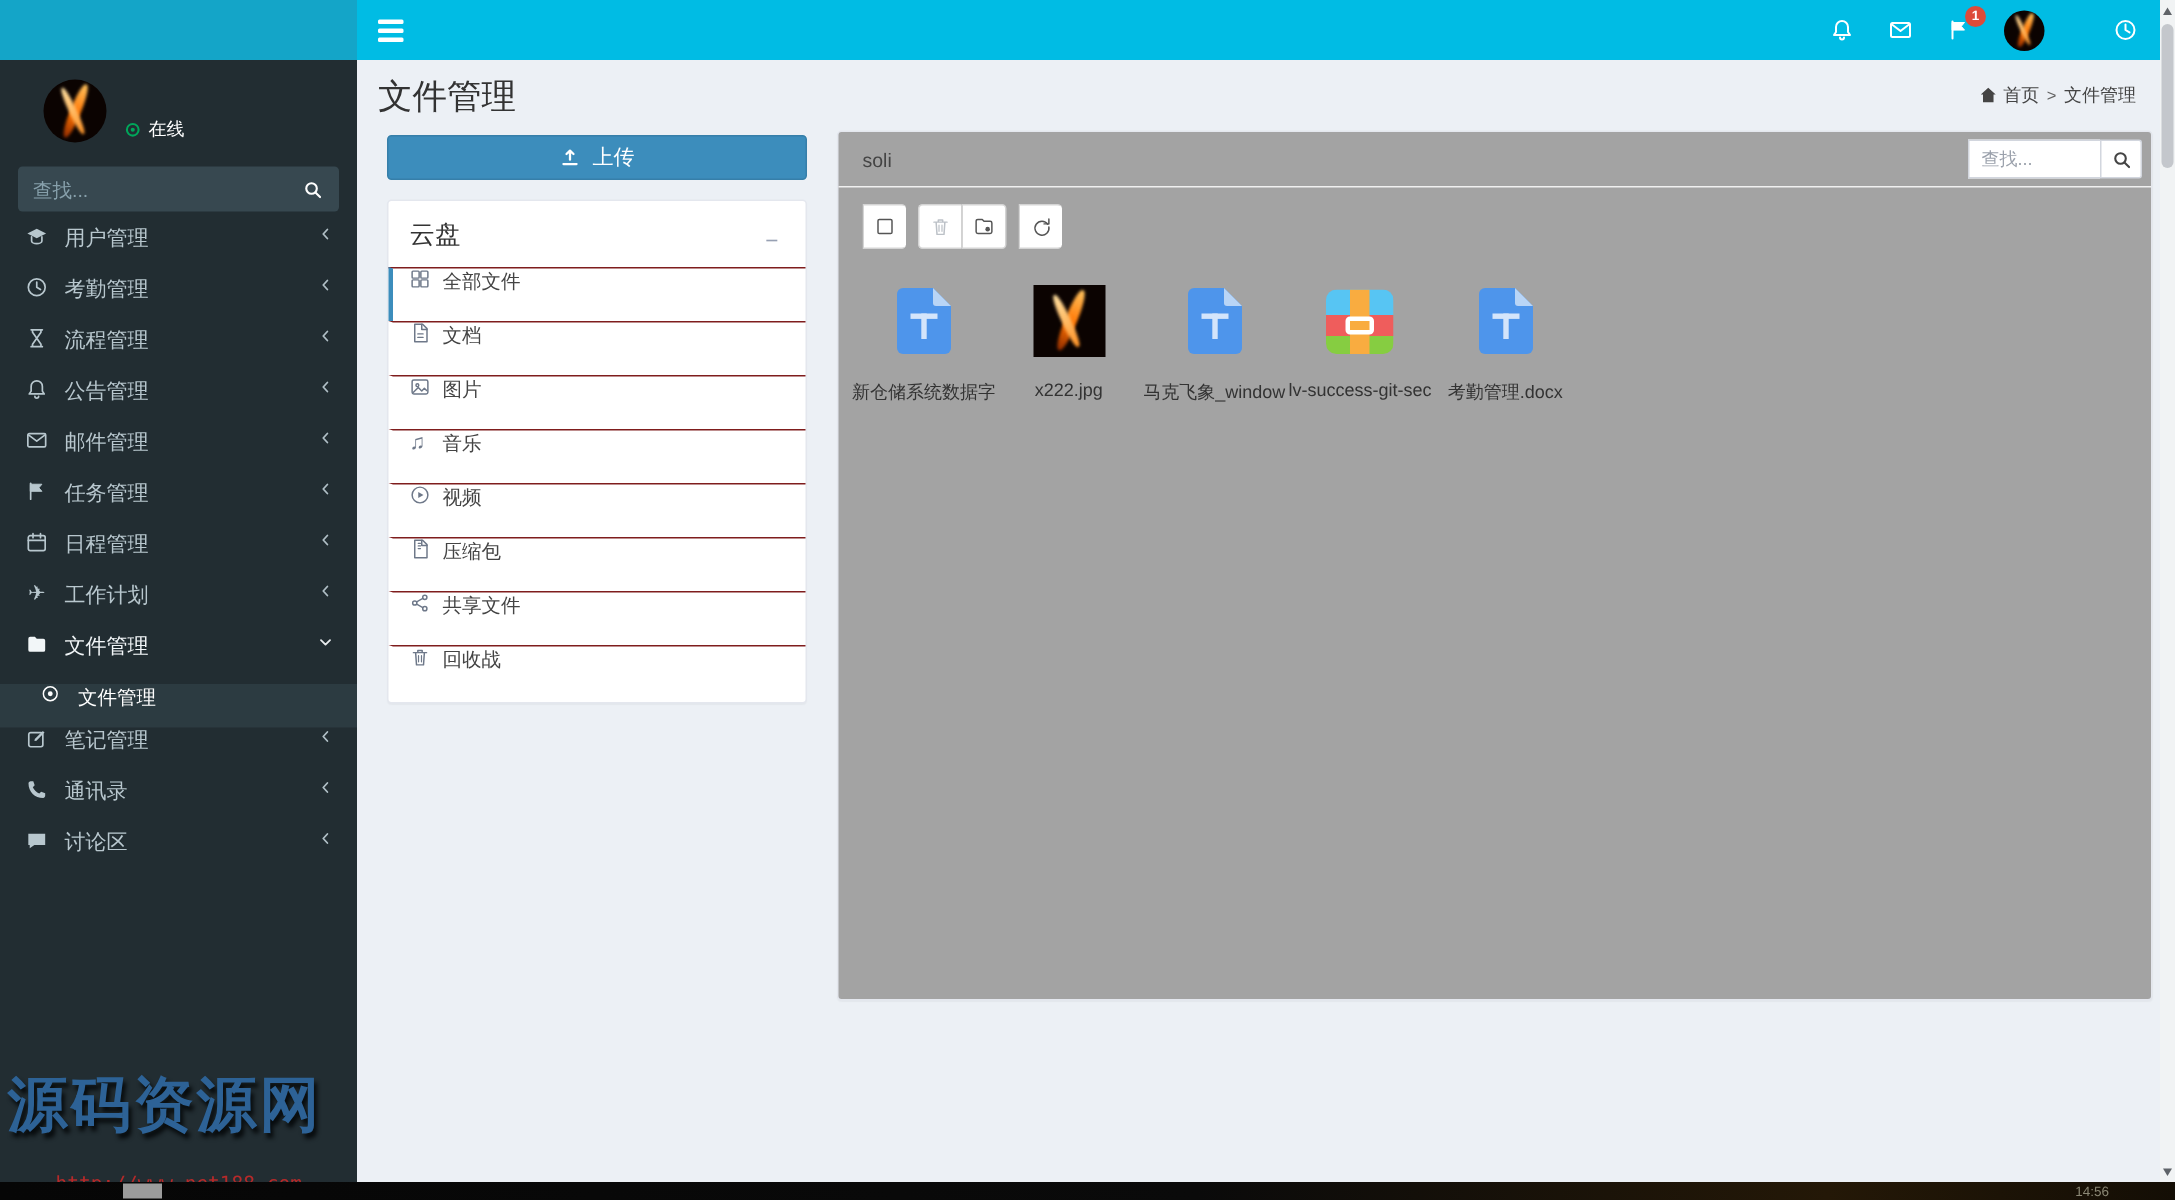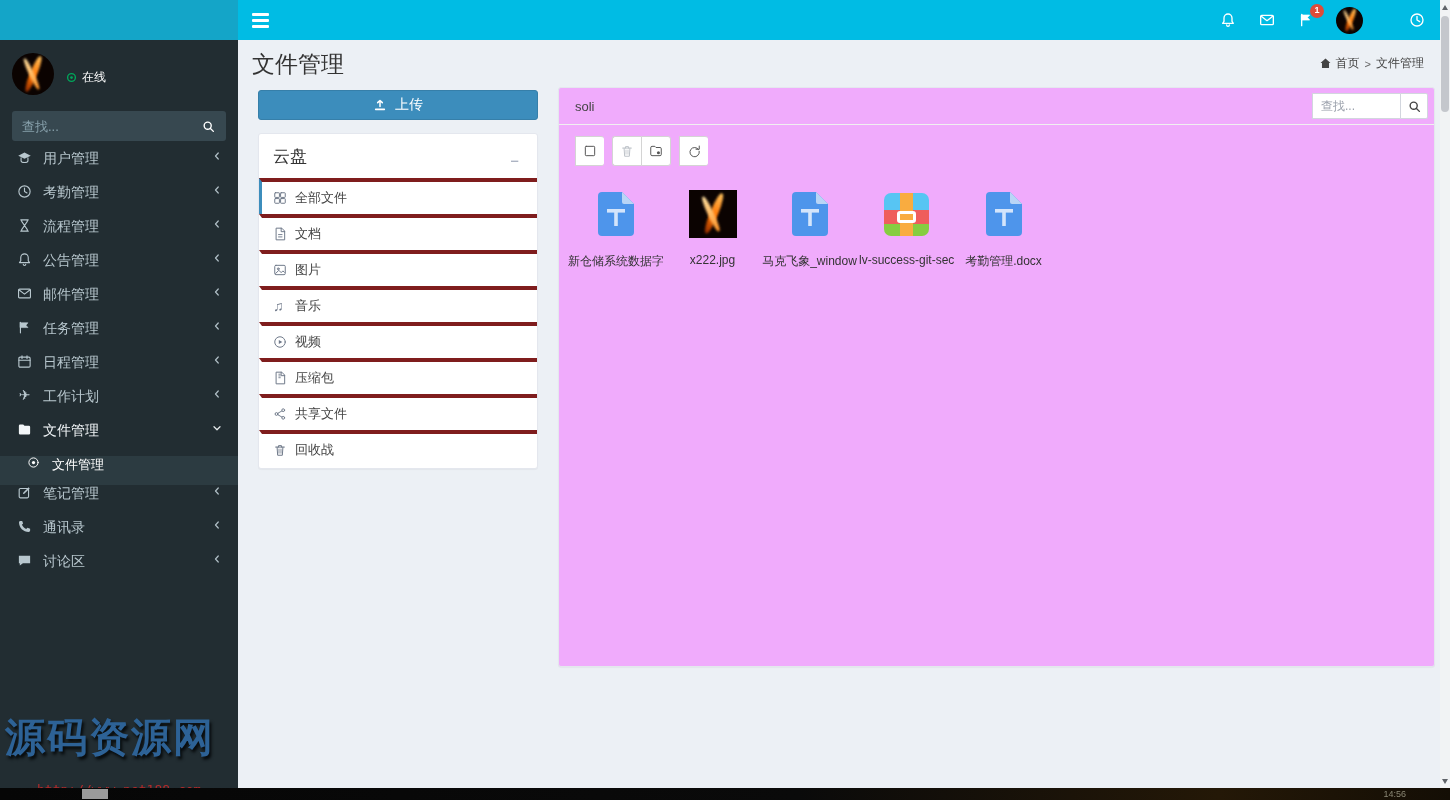--- a/index.html
+++ b/index.html
@@ -20,21 +20,21 @@
   .tb-clock{margin-left:24px}
 
   
   .flame-wrap{position:relative;overflow:hidden;background:#0b0301}
   .flame-wrap .f1{position:absolute;left:44%;top:5%;width:17%;height:90%;background:linear-gradient(#ffc35e,#ff7300 55%,#8f2b00);border-radius:45%;transform:rotate(22deg);filter:blur(1.2px)}
   .flame-wrap .f2{position:absolute;left:40%;top:10%;width:12%;height:80%;background:linear-gradient(#ffe0a0,#ff9326);border-radius:45%;transform:rotate(-25deg);filter:blur(1px)}
   .round{border-radius:50%}
 
   
   .sidebar{position:absolute;left:0;top:40px;width:238px;bottom:0;background:#222d32;color:#b8c7ce;z-index:5}
-  .user-panel{display:flex;align-items:flex-start;padding:13px 12px 9px}
+  .user-panel{display:flex;align-items:flex-end;padding:13px 29px 9px}
   .up-avatar{width:42px;height:42px;flex:none}
   .up-info{margin-left:12px;font-size:12px}
   .up-name{height:12px}
   .up-status{display:flex;align-items:center;gap:5px;color:#fff;margin-top:4px}
   .up-status .ic{width:11px;height:11px;color:#00a65a;stroke-width:3}
   .sb-search{margin:7px 12px 9px;display:flex;background:#374850;border-radius:3px;overflow:hidden;height:30px}
   .sb-search input{flex:1;background:transparent;border:0;color:#ccc;font-size:13px;padding:0 10px;outline:none;min-width:0}
   .sb-search input::placeholder{color:#87a0ab}
   .sb-search button{width:36px;background:transparent;border:0;color:#fff;display:flex;align-items:center;justify-content:center;cursor:pointer}
   .sb-search .ic{width:13px;height:13px;stroke-width:2.6}
@@ -63,27 +63,27 @@
   .breadcrumb .ic{width:13px;height:13px}
   .bc-sep{color:#666;font-size:11px;margin:0 1px}
   .bc-link{cursor:pointer}
   .content-body{display:flex;align-items:flex-start;padding:0 15px 0 20px}
   .left-col{width:280px;flex:none;margin-right:20px}
   .upload-btn{width:100%;height:30px;background:#3c8dbc;border:1px solid #367fa9;border-radius:3px;color:#fff;font-size:14px;display:flex;align-items:center;justify-content:center;gap:8px;cursor:pointer;margin-top:3px}
   .upload-btn .ic{width:14px;height:14px;stroke-width:2.6}
   .cloud{background:#fff;border:1px solid #e4e7ee;border-radius:3px;margin-top:13px;padding-bottom:2px;box-shadow:0 1px 1px rgba(0,0,0,.04)}
   .cloud-head{display:flex;align-items:flex-end;justify-content:space-between;padding:11px 14px 10px;font-size:17px;color:#333}
   .cloud-min{color:#97a0b3;font-size:15px;cursor:pointer;padding:0 4px;line-height:1}
-  .cloud-item{display:flex;align-items:center;height:36px;padding:0 14px 0 11px;font-size:13px;color:#444;border-top:4px solid #7f1d1d;border-left:3px solid transparent;cursor:pointer}
+  .cloud-item{display:flex;align-items:flex-start;height:36px;padding:0 14px 0 11px;font-size:13px;color:#444;border-top:1px solid #7f1d1d;border-left:3px solid transparent;cursor:pointer}
   .cloud-item.active{border-left-color:#3c8dbc}
   .cloud-item .mi{width:22px;display:flex;align-items:center;color:#6e7889;flex:none}
   .cloud-item .mi .ic{width:14px;height:14px;stroke-width:1.7}
   .cloud-item .mi .gl{font-size:14px;line-height:1}
 
-  .files-panel{flex:1;background:#f0abfc;border:1px solid #e4e7ee;border-radius:3px;min-height:580px;box-shadow:0 1px 1px rgba(0,0,0,.04)}
+  .files-panel{flex:1;background:#a3a3a3;border:1px solid #e4e7ee;border-radius:3px;min-height:580px;box-shadow:0 1px 1px rgba(0,0,0,.04)}
   .fp-top{display:flex;align-items:center;justify-content:space-between;height:37px;padding:0 6px 0 16px;border-bottom:1px solid #f0f0f0}
   .fp-owner{font-size:13px;color:#444}
   .fp-search{display:flex}
   .fp-search input{width:88px;height:26px;border:1px solid #d2d6de;border-right:0;padding:0 8px;font-size:12px;color:#555;outline:none;background:#fff}
   .fp-search input::placeholder{color:#9aa0ab}
   .fp-search button{width:28px;height:26px;border:1px solid #d2d6de;background:#fff;display:flex;align-items:center;justify-content:center;color:#444;cursor:pointer;border-radius:0 2px 2px 0}
   .fp-search .ic{width:13px;height:13px;stroke-width:2.6}
   .fp-toolbar{display:flex;gap:8px;padding:11px 16px 0}
   .tb-group{display:flex}
   .btn{min-width:29px;height:30px;background:#fff;border:1px solid #d4d4d4;border-radius:3px;display:flex;align-items:center;justify-content:center;color:#555;cursor:pointer;padding:0 7px}

